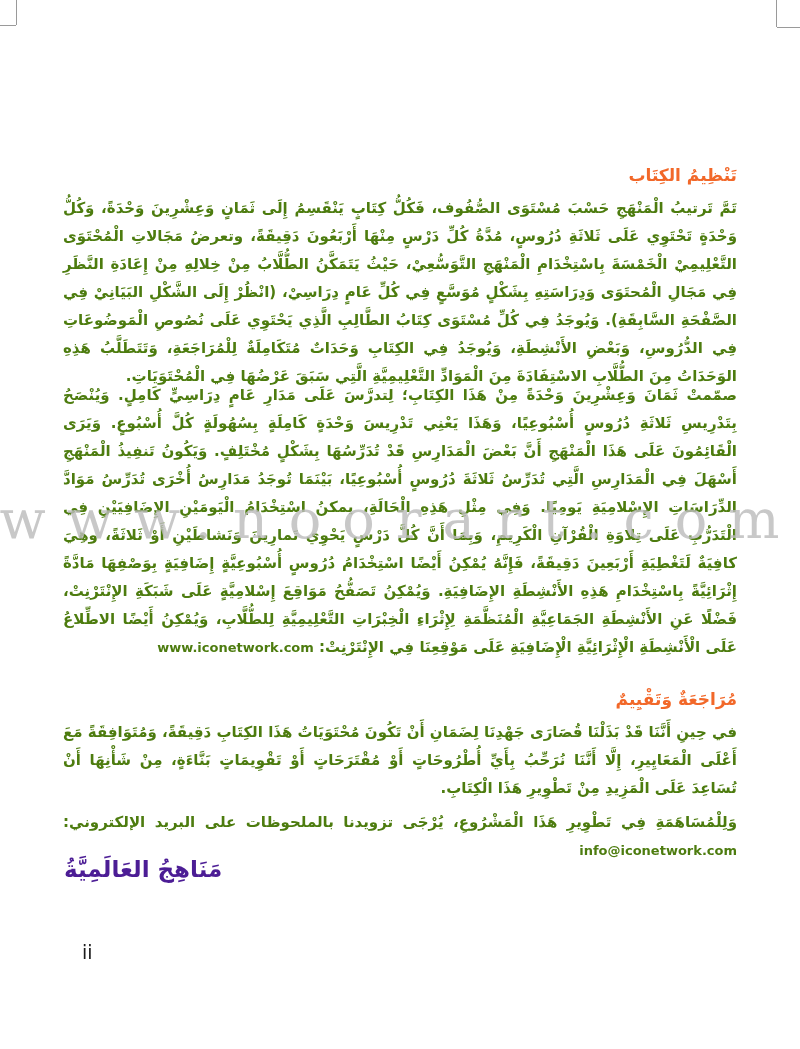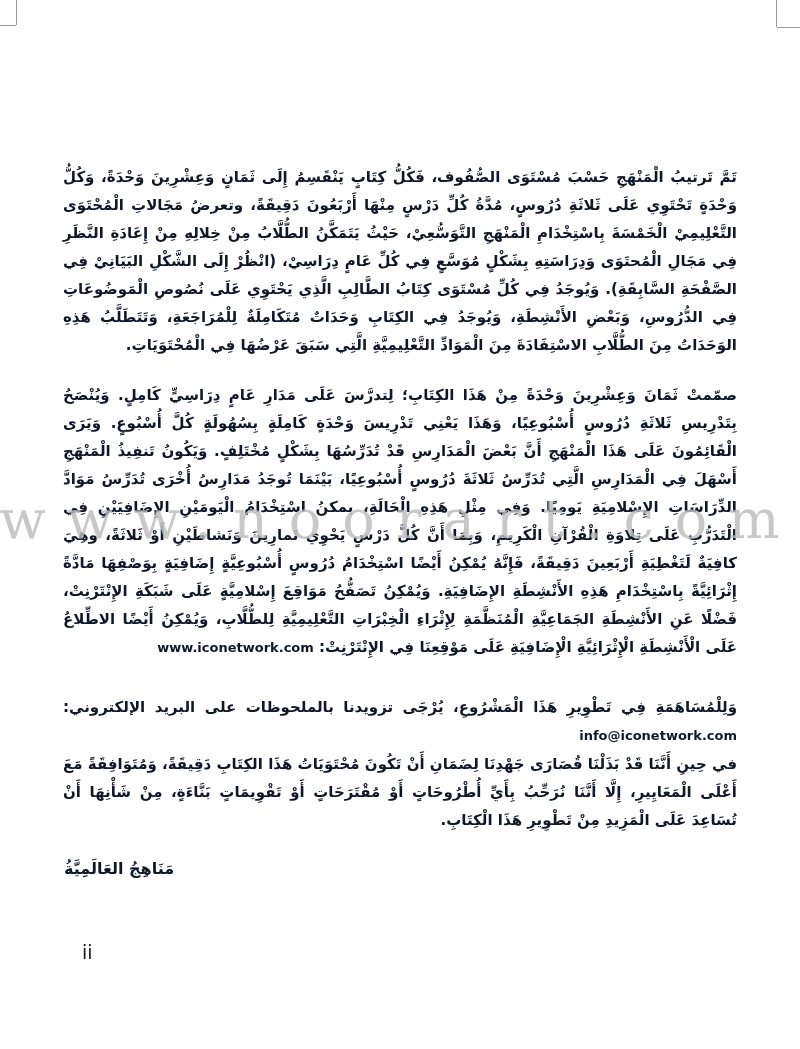--- a/index.html
+++ b/index.html
@@ -17,29 +17,29 @@
   .sec { position:absolute; right:63px; left:63px; direction:rtl; }
   .sec1 { top:163px; }
   .sec2 { top:381px; }
   .sec3 { top:687px; }
 
   .heading {
     margin:0 0 7px 0; font-size:17px; font-weight:bold;
     color:#f26829; line-height:24px;
   }
   .body {
-    margin:0; font-size:15px; font-weight:bold; color:#0f172a;
+    margin:0; font-size:15px; font-weight:bold; color:#4d7c0f;
     line-height:28px; text-align:justify;
   }
   .latin { direction:ltr; unicode-bidi:embed; font-size:13px; letter-spacing:0; }
   .note { margin-top:6px; }
 
   .signature {
     position:absolute; left:64px; top:856px; direction:rtl;
-    font-size:16px; font-weight:bold; color:#0f172a; line-height:26px;
+    font-size:23px; font-weight:bold; color:#4c1d95; line-height:26px;
   }
   .watermark {
     position:absolute; left:-6px; right:-6px; top:492px; z-index:6;
     font-family:"DejaVu Serif", serif; font-size:54px; line-height:56px;
     letter-spacing:21px; color:rgba(188,188,188,0.82);
     white-space:nowrap; overflow:hidden; text-align:center;
     pointer-events:none;
   }
   .pagenum {
     position:absolute; left:82px; top:941px;
@@ -50,30 +50,32 @@
 <body>
 
 <div class="page">
 
   <div class="mark mark-tl-v"></div>
   <div class="mark mark-tl-h"></div>
   <div class="mark mark-tr-v"></div>
   <div class="mark mark-tr-h"></div>
 
   <section class="sec sec1">
+    <h2 class="heading">تَنْظِيمُ الكِتَاب</h2>
     <p class="body">تَمَّ تَرتيبُ الْمَنْهَجِ حَسْبَ مُسْتَوَى الصُّفُوف، فَكُلُّ كِتَابٍ يَنْقَسِمُ إِلَى ثَمَانٍ وَعِشْرِينَ وَحْدَةً، وَكُلُّ وَحْدَةٍ تَحْتَوِي عَلَى ثَلاثَةِ دُرُوسٍ، مُدَّةُ كُلِّ دَرْسٍ مِنْهَا أَرْبَعُونَ دَقِيقَةً، وتعرضُ مَجَالاتِ الْمُحْتَوَى التَّعْلِيمِيْ الْخَمْسَةَ بِاسْتِخْدَامِ الْمَنْهَجِ التَّوَسُّعِيْ، حَيْثُ يَتَمَكَّنُ الطُّلَّابُ مِنْ خِلالِهِ مِنْ إِعَادَةِ النَّظَرِ فِي مَجَالِ الْمُحتَوَى وَدِرَاسَتِهِ بِشَكْلٍ مُوَسَّعٍ فِي كُلِّ عَامٍ دِرَاسِيْ، (انْظُرْ إِلَى الشَّكْلِ البَيَانِيْ فِي الصَّفْحَةِ السَّابِقَةِ). وَيُوجَدُ فِي كُلِّ مُسْتَوَى كِتَابُ الطَّالِبِ الَّذِي يَحْتَوِي عَلَى نُصُوصِ الْمَوضُوعَاتِ فِي الدُّرُوسِ، وَبَعْضِ الأَنْشِطَةِ، وَيُوجَدُ فِي الكِتَابِ وَحَدَاتٌ مُتَكَامِلَةٌ لِلْمُرَاجَعَةِ، وَتَتَطَلَّبُ هَذِهِ الوَحَدَاتُ مِنَ الطُّلَّابِ الاسْتِفَادَةَ مِنَ الْمَوَادِّ التَّعْلِيمِيَّةِ الَّتِي سَبَقَ عَرْضُهَا فِي الْمُحْتَوَيَاتِ.</p>
   </section>
 
   <section class="sec sec2">
     <p class="body"><span>صمّمتْ ثَمَانَ وَعِشْرِينَ وَحْدَةً مِنْ هَذَا الكِتَابِ؛ لِتدرَّسَ عَلَى مَدَارِ عَامٍ دِرَاسِيٍّ كَامِلٍ. وَيُنْصَحُ بِتَدْرِيسِ ثَلاثَةِ دُرُوسٍ أُسْبُوعِيًا، وَهَذَا يَعْنِي تَدْرِيسَ وَحْدَةٍ كَامِلَةٍ بِسُهُولَةٍ كُلَّ أُسْبُوعٍ. وَيَرَى الْقَائِمُونَ عَلَى هَذَا الْمَنْهَجِ أَنَّ بَعْضَ الْمَدَارِسِ قَدْ تُدَرِّسُهَا بِشَكْلٍ مُخْتَلِفٍ. وَيَكُونُ تَنفِيذُ الْمَنْهَجِ أَسْهَلَ فِي الْمَدَارِسِ الَّتِي تُدَرِّسُ ثَلاثَةَ دُرُوسٍ أُسْبُوعِيًا، بَيْنَمَا تُوجَدُ مَدَارِسُ أُخْرَى تُدَرِّسُ مَوَادَّ الدِّرَاسَاتِ الإِسْلامِيَةِ يَومِيًا. وَفِي مِثْلِ هَذِهِ الْحَالَةِ، يمكنُ اسْتِخْدَامُ الْيَومَيْنِ الإِضَافِيَيْنِ فِي الْتَدَرُّبِ عَلَى تِلاوَةِ الْقُرْآنِ الْكَرِيمِ، وَبِمَا أَنَّ كُلَّ دَرْسٍ يَحْوِي تَمارِينَ وَنَشاطَيْنِ أَوْ ثَلاثَةً، وهِيَ كافِيَةٌ لَتَغْطِيَةِ أَرْبَعِينَ دَقِيقَةً، فَإِنَّهُ يُمْكِنُ أَيْضًا اسْتِخْدَامُ دُرُوسٍ أُسْبُوعِيَّةٍ إِضَافِيَةٍ بِوَصْفِهَا مَادَّةً إِثْرَائِيَّةً بِاسْتِخْدَامِ هَذِهِ الأَنْشِطَةِ الإِضَافِيَةِ. وَيُمْكِنُ تَصَفُّحُ مَوَاقِعَ إِسْلامِيَّةٍ عَلَى شَبَكَةِ الإِنْتَرْنِتْ، فَضْلًا عَنِ الأَنْشِطَةِ الجَمَاعِيَّةِ الْمُنَظَّمَةِ لِإِثْرَاءِ الْخِبْرَاتِ التَّعْلِيمِيَّةِ لِلطُّلَّابِ، وَيُمْكِنُ أَيْضًا الاطِّلاعُ عَلَى الْأَنْشِطَةِ الْإِثْرَائِيَّةِ الْإِضَافِيَةِ عَلَى مَوْقِعِنَا فِي الإِنْتَرْنِتْ: </span><span class="latin">www.iconetwork.com</span></p>
   </section>
 
   <section class="sec sec3">
+    <h2 class="heading">مُرَاجَعَةٌ وَتَقْيِيمٌ</h2>
+    <p class="body">في حِينِ أَنَّنَا قَدْ بَذَلْنَا قُصَارَى جَهْدِنَا لِضَمَانِ أَنْ تَكُونَ مُحْتَوَيَاتُ هَذَا الكِتَابِ دَقِيقَةً، وَمُتَوَافِقَةً مَعَ أَعْلَى الْمَعَايِيرِ، إِلَّا أَنَّنَا نُرَحِّبُ بِأَيِّ أُطْرُوحَاتٍ أَوْ مُقْتَرَحَاتٍ أَوْ تَقْوِيمَاتٍ بَنَّاءَةٍ، مِنْ شَأْنِهَا أَنْ تُسَاعِدَ عَلَى الْمَزِيدِ مِنْ تَطْوِيرِ هَذَا الْكِتَابِ.</p>
     <p class="body note"><span>وَلِلْمُسَاهَمَةِ فِي تَطْوِيرِ هَذَا الْمَشْرُوعِ، يُرْجَى تزويدنا بالملحوظات على البريد الإلكتروني: </span><span class="latin">info@iconetwork.com</span></p>
-    <p class="body">في حِينِ أَنَّنَا قَدْ بَذَلْنَا قُصَارَى جَهْدِنَا لِضَمَانِ أَنْ تَكُونَ مُحْتَوَيَاتُ هَذَا الكِتَابِ دَقِيقَةً، وَمُتَوَافِقَةً مَعَ أَعْلَى الْمَعَايِيرِ، إِلَّا أَنَّنَا نُرَحِّبُ بِأَيِّ أُطْرُوحَاتٍ أَوْ مُقْتَرَحَاتٍ أَوْ تَقْوِيمَاتٍ بَنَّاءَةٍ، مِنْ شَأْنِهَا أَنْ تُسَاعِدَ عَلَى الْمَزِيدِ مِنْ تَطْوِيرِ هَذَا الْكِتَابِ.</p>
   </section>
 
   <div class="signature">مَنَاهِجُ العَالَمِيَّةُ</div>
 
   <div class="watermark">www.noorart.com</div>
 
   <div class="pagenum">ii</div>
 
 </div>
 

